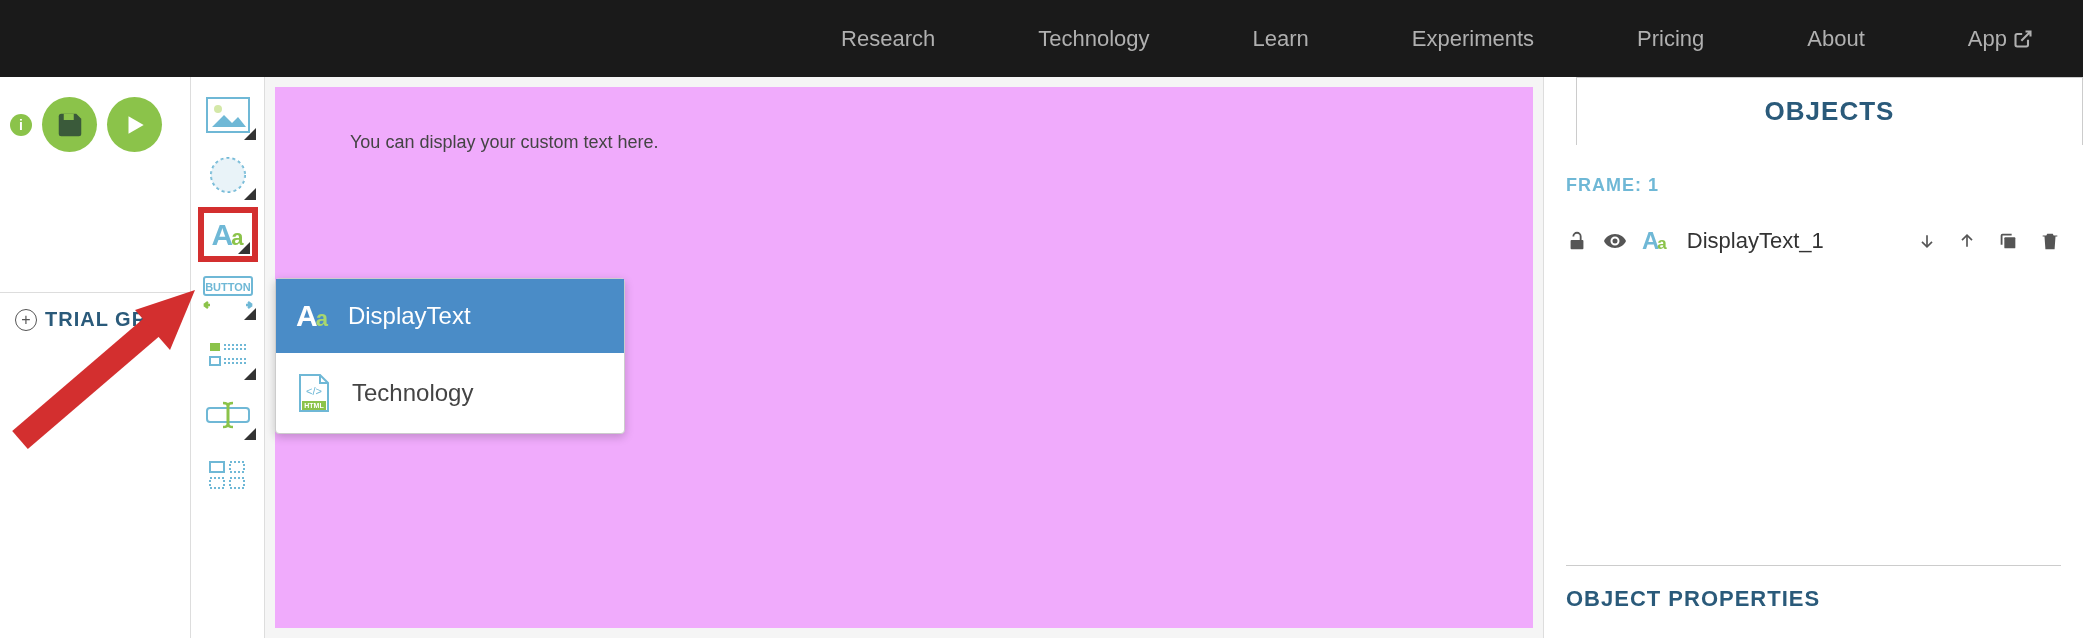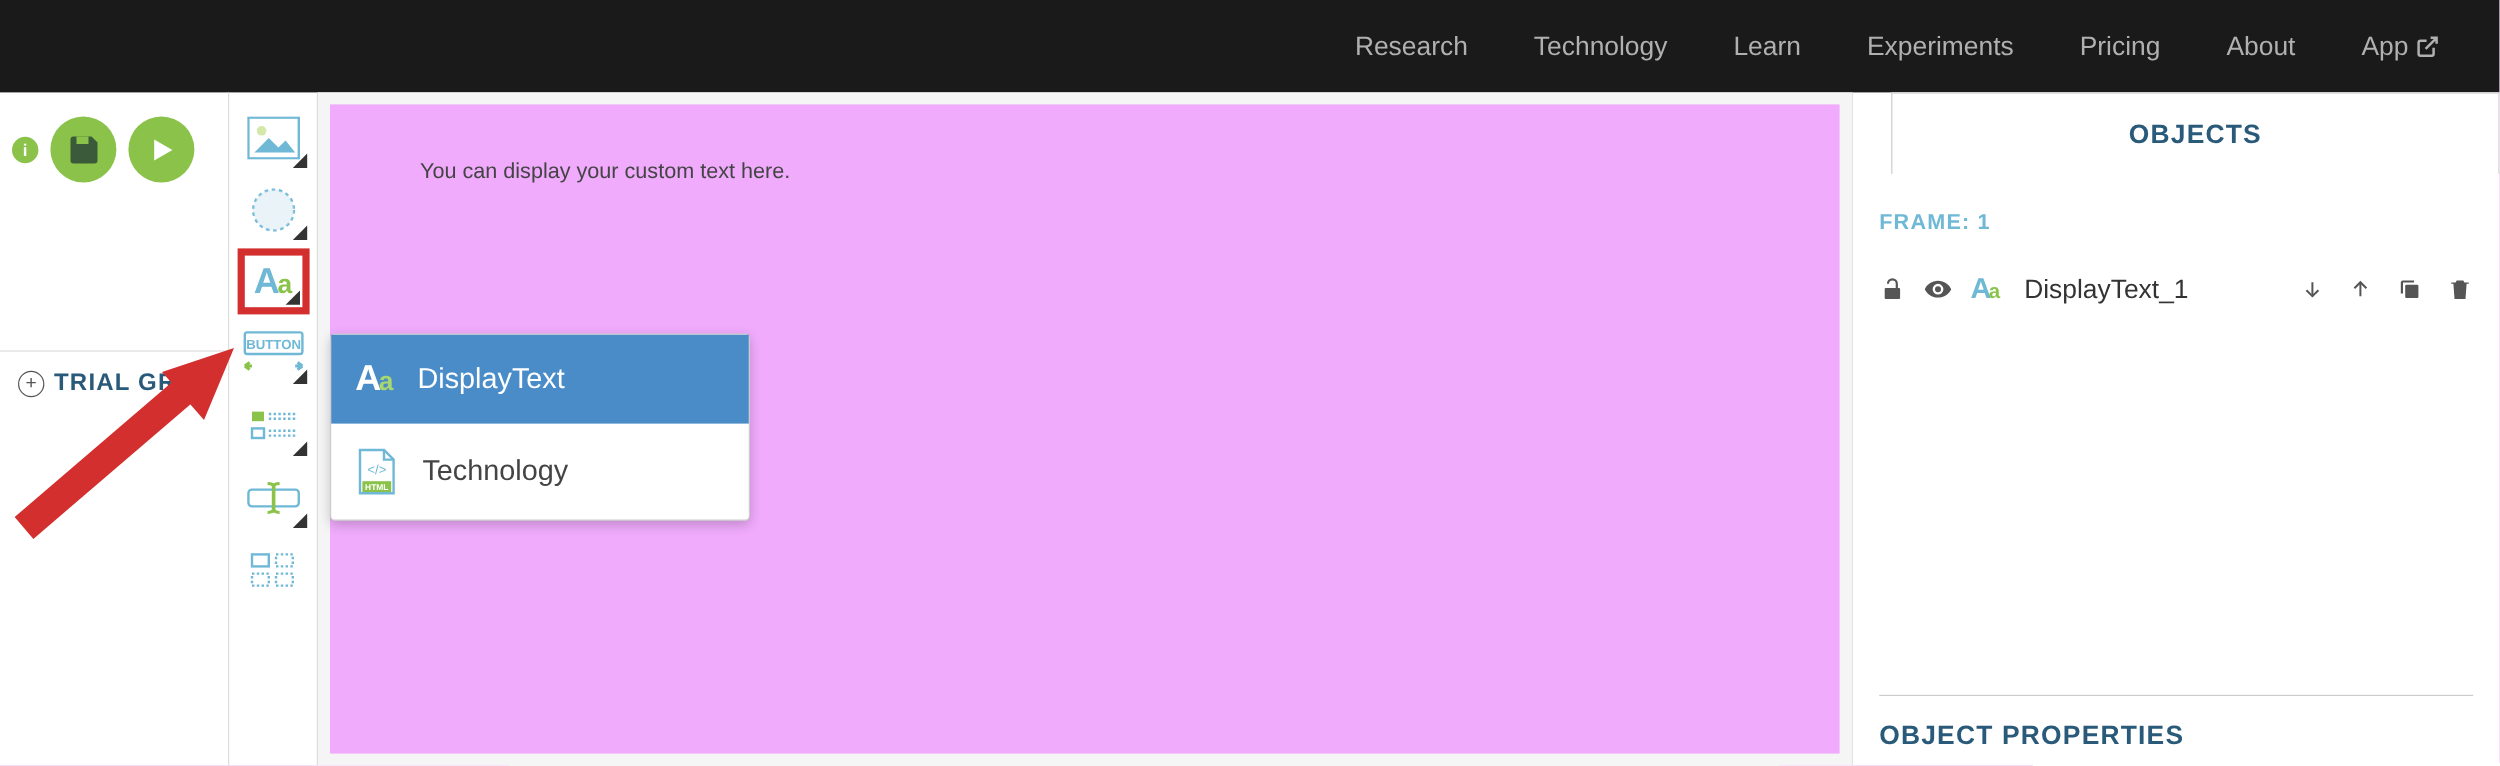--- a/index.html
+++ b/index.html
@@ -1,19 +1,19 @@
 <!DOCTYPE html>
 <html><head>
   <meta charset="utf-8">
   <style>
     * { margin: 0; padding: 0; box-sizing: border-box; font-family: -apple-system, BlinkMacSystemFont, 'Segoe UI', sans-serif; }
     body { width: 2083px; height: 638px; overflow: hidden; background: #fff; position: relative; }
     
     .top-nav { height: 77px; background: #1a1a1a; display: flex; justify-content: flex-end; align-items: center; padding-right: 50px; gap: 55px; }
-    .top-nav .nav-item { color: #b0b0b0; font-size: 22px; cursor: pointer; display: flex; align-items: center; gap: 6px; }
+    .top-nav .nav-item { color: #b0b0b0; font-size: 22px; cursor: pointer; display: flex; align-items: center; gap: 6px; margin-left: 48px; }
     
     .main-area { display: flex; height: calc(100% - 77px); }
     
     .left-col { width: 190px; padding-top: 20px; display: flex; flex-direction: column; }
     .action-buttons { display: flex; gap: 10px; padding-left: 10px; align-items: center; }
     .circle-btn { width: 55px; height: 55px; border-radius: 50%; background: #8bc34a; display: flex; align-items: center; justify-content: center; cursor: pointer; }
     .circle-btn.info { width: 22px; height: 22px; background: #8bc34a; font-size: 14px; color: white; font-weight: bold; }
     .trial-section { margin-top: 140px; border-top: 1px solid #ddd; padding: 15px 15px; display: flex; align-items: center; gap: 8px; }
     .trial-section .plus-circle { width: 22px; height: 22px; border: 1.5px solid #555; border-radius: 50%; display: flex; align-items: center; justify-content: center; font-size: 16px; color: #555; }
     .trial-section .trial-label { font-size: 20px; font-weight: 700; color: #2a5a7a; letter-spacing: 1px; }
@@ -22,21 +22,21 @@
     .tool-item { width: 60px; height: 55px; display: flex; align-items: center; justify-content: center; position: relative; cursor: pointer; }
     .tool-item .tri { position: absolute; bottom: 2px; right: 2px; width: 0; height: 0; border-style: solid; border-width: 0 0 12px 12px; border-color: transparent transparent #333 transparent; }
     .tool-item.highlighted { border: 6px solid #d32f2f; }
     
     .canvas-col { flex: 1; background: #f5f5f5; padding: 10px; position: relative; }
     .canvas { background: #f0abfc; width: 100%; height: 100%; padding: 45px 75px; }
     .canvas-text { font-size: 18px; color: #444; }
     
     .right-col { width: 540px; border-left: 1px solid #ddd; display: flex; flex-direction: column; }
     .tabs { display: flex; height: 68px; }
-    .tab { flex: 1; display: flex; align-items: center; justify-content: center; font-size: 22px; font-weight: 600; letter-spacing: 1px; cursor: pointer; background: #f0f3f5; border-bottom: 1px solid #ccc; color: #5a7a95; margin-left: 32px; }
+    .tab { flex: 1; display: flex; align-items: center; justify-content: center; font-size: 26px; font-weight: 600; letter-spacing: 1px; cursor: pointer; background: #f0f3f5; border-bottom: 1px solid #ccc; color: #5a7a95; margin-left: 32px; }
     .tab.active { background: #fff; border: 1px solid #ccc; border-bottom: none; color: #2a5a7a; }
     .tab:not(.active) { border-left: 1px solid #ccc; }
     .panel { padding: 30px 22px; }
     .frame-label { color: #6fb8d6; font-size: 18px; font-weight: 600; letter-spacing: 1px; margin-bottom: 25px; }
     .object-row { display: flex; align-items: center; gap: 15px; padding: 6px 0; }
     .object-row .obj-name { font-size: 22px; color: #333; flex: 1; margin-left: 5px; }
     .object-row .ctrl-icons { display: flex; gap: 20px; align-items: center; }
     .divider { height: 1px; background: #ccc; margin: 25px 0 20px; }
     .section-title { color: #2a5a7a; font-size: 22px; font-weight: 600; letter-spacing: 1px; }
     
@@ -198,21 +198,21 @@
               <rect x="8" y="8" width="12" height="12" rx="1"></rect>
               <path d="M4 16V6a2 2 0 0 1 2-2h10v2H6v10z"></path>
             </svg>
           <svg class="ctrl-svg" width="22" height="22" viewBox="0 0 24 24" fill="currentColor">
               <path d="M6 7h12l-1 14H7L6 7zm3-3h6l1 2H8l1-2zM4 6h16v1H4z"></path>
             </svg>
         </div>
       </div>
     </div>
     <div style="flex:1"></div>
-    <div style="padding: 0 22px 12px;">
+    <div style="padding: 0 22px 26px;">
       <div class="divider"></div>
       <div class="section-title">OBJECT PROPERTIES</div>
     </div>
   </div>
 
 </div>
 
 <div class="flyout">
   <div class="flyout-item selected">
     <div class="aa-icon white">

